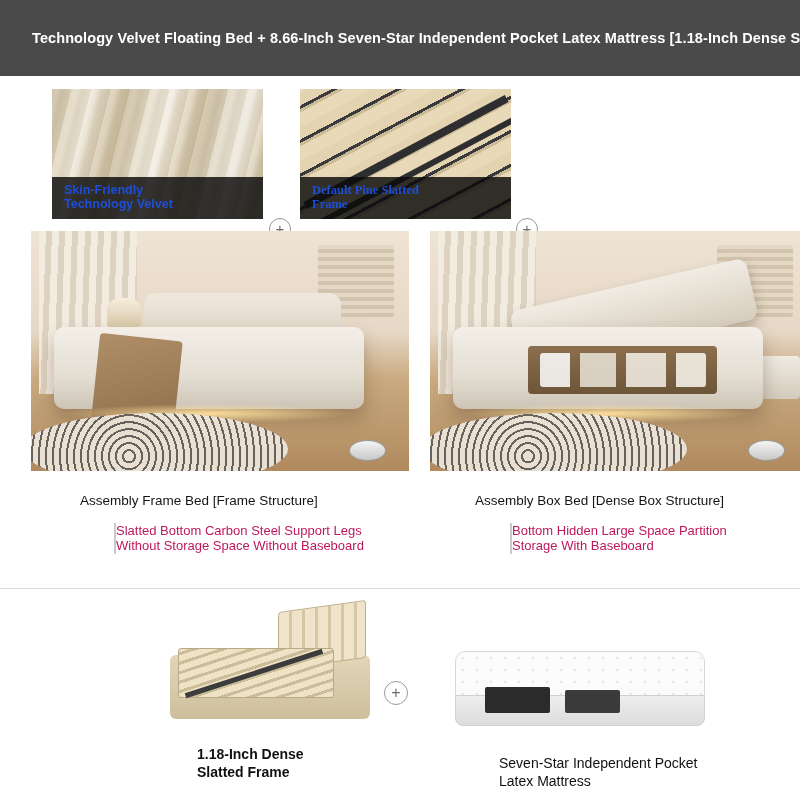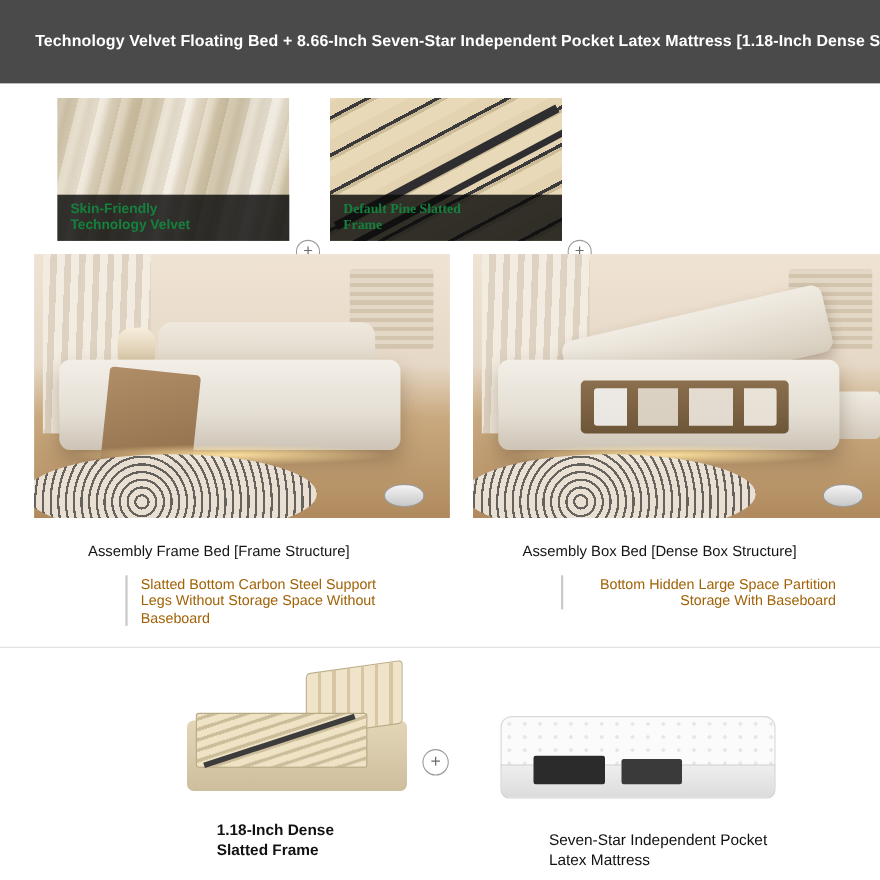--- a/index.html
+++ b/index.html
@@ -55,21 +55,21 @@
     position: absolute;
     left: 0; top: 0;
     width: 211px; height: 130px;
   }
   .card-caption {
     position: absolute;
     left: 0; bottom: 0;
     width: 236px;
     padding: 6px 8px 7px 12px;
     background: rgba(10,10,10,0.82);
-    color: #15803d;
+    color: #1d4ed8;
     font-size: 12.5px;
     font-weight: bold;
     line-height: 1.18;
   }
   .plus {
     position: absolute;
     top: 142px;
     width: 22px; height: 22px;
     border: 1px solid #9a9a9a;
     border-radius: 50%;
@@ -227,29 +227,28 @@
     font-size: 13.5px;
     color: #141414;
     top: 262px;
   }
   .pt-left { left: 60px; }
   .pt-right { left: 455px; }
 
   .sub-block {
     position: absolute;
     top: 292px;
-    padding-left: 12px;
     border-left: 2px solid #c9c9c9;
     font-size: 13px;
-    color: #a16207;
+    color: #be185d;
     line-height: 1.18;
     width: 250px;
   }
   .sb-left { left: 94px; }
-  .sb-right { left: 490px; text-align: right; }
+  .sb-right { left: 490px; }
 
   .divider {
     position: absolute;
     left: 0; top: 588px;
     width: 800px;
     border-top: 1px solid #dcdcdc;
   }
 
   
   .bottom {

